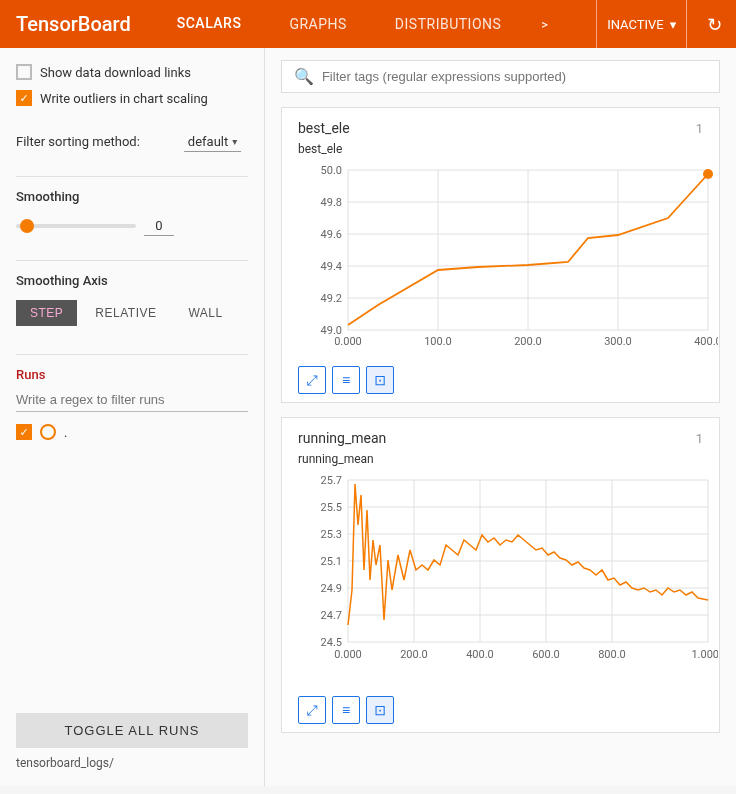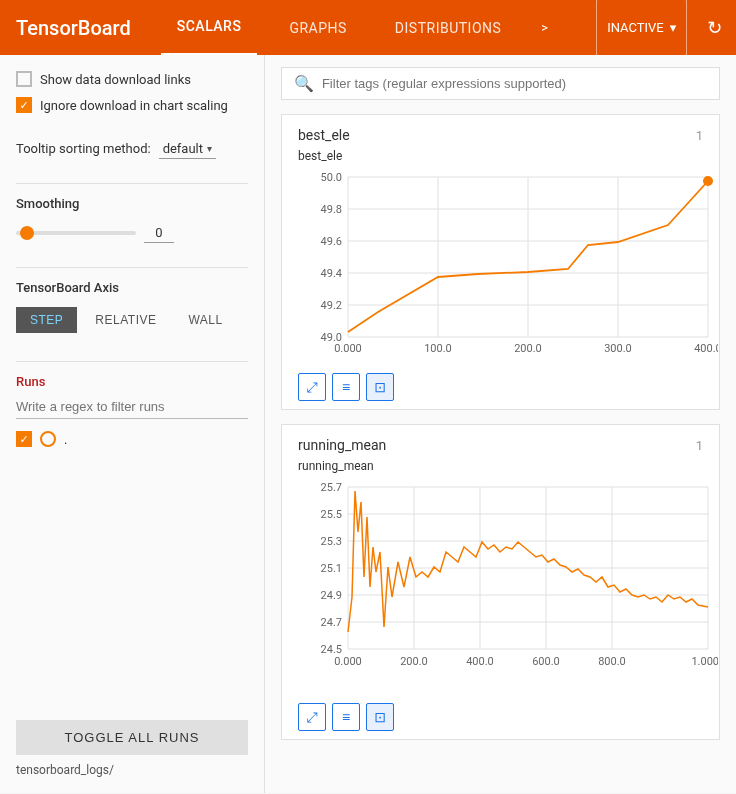--- a/index.html
+++ b/index.html
@@ -1,19 +1,19 @@
 <!DOCTYPE html>
 <html><head>
   <meta charset="utf-8">
   <style>
     * { box-sizing: border-box; margin: 0; padding: 0; }
     body { font-family: Roboto, Arial, sans-serif; font-size: 13px; background: #f5f5f5; width: 736px; height: 794px; overflow: hidden; }
 
     
-    .header { background: #e65100; height: 55px; display: flex; align-items: center; padding: 0 16px; gap: 20px; }
+    .header { background: #e65100; height: 48px; display: flex; align-items: center; padding: 0 16px; gap: 20px; }
     .header-logo { color: white; font-size: 20px; font-weight: 500; margin-right: 10px; }
     .header-nav { display: flex; gap: 16px; }
     .header-nav-item { color: rgba(255,255,255,0.85); padding: 0 16px; height: 56px; display: flex; align-items: center; font-size: 14px; cursor: pointer; letter-spacing: 0.5px; }
     .header-nav-item.active { color: white; border-bottom: 3px solid white; font-weight: 500; }
     .header-nav-more { color: white; padding: 0 8px; height: 56px; display: flex; align-items: center; cursor: pointer; }
     .header-spacer { flex: 1; }
     .header-inactive { display: flex; align-items: center; border: 1px solid rgba(255,255,255,0.5); border-radius: 2px; padding: 20px 10px; color: white; font-size: 13px; cursor: pointer; gap: 6px; }
     .header-icons { display: flex; gap: 16px; align-items: center; }
     .header-icon { color: white; cursor: pointer; font-size: 18px; }
 
@@ -24,36 +24,36 @@
     .sidebar { width: 265px; background: #fafafa; border-right: 1px solid #e0e0e0; padding: 16px; overflow-y: auto; display: flex; flex-direction: column; gap: 0; }
     .sidebar-section { margin-bottom: 16px; }
     .checkbox-row { display: flex; align-items: center; gap: 8px; margin-bottom: 10px; }
     .checkbox { width: 16px; height: 16px; border: 2px solid #bbb; cursor: pointer; display: flex; align-items: center; justify-content: center; flex-shrink: 0; }
     .checkbox.checked { background: #f57c00; border-color: #f57c00; }
     .checkbox.checked::after { content: '✓'; color: white; font-size: 11px; }
     .checkbox-label { font-size: 13px; color: #333; }
 
     .tooltip-row { display: flex; align-items: center; gap: 8px; margin-bottom: 16px; }
     .tooltip-label { font-size: 13px; color: #333; line-height: 1.3; }
-    .tooltip-select { display: flex; align-items: center; border-bottom: 1px solid #999; padding: 2px 4px; cursor: pointer; gap: 4px; }
+    .tooltip-select { display: flex; align-items: center; border-bottom: 1px solid #999; padding: 2px 4px; cursor: pointer; gap: 4px; margin-left: 36px; }
     .tooltip-select-val { font-size: 13px; color: #333; }
     .tooltip-select-arrow { font-size: 10px; color: #555; }
 
     .divider { border: none; border-top: 1px solid #e0e0e0; margin: 8px 0 12px 0; }
 
     .section-title { font-size: 13px; color: #333; font-weight: 500; margin-bottom: 12px; }
 
     .smoothing-row { display: flex; align-items: center; gap: 8px; }
     .slider-track { width: 120px; height: 4px; background: #ddd; border-radius: 2px; position: relative; cursor: pointer; }
     .slider-thumb { width: 14px; height: 14px; background: #f57c00; border-radius: 50%; position: absolute; top: -5px; left: 4px; cursor: pointer; }
     .slider-val { font-size: 13px; color: #333; border-bottom: 1px solid #999; min-width: 30px; text-align: center; padding: 2px 4px; }
 
     .h-axis-buttons { display: flex; gap: 4px; margin-bottom: 4px; }
     .h-axis-btn { padding: 6px 14px; font-size: 12px; letter-spacing: 0.5px; cursor: pointer; border: none; background: transparent; color: #555; }
-    .h-axis-btn.active { background: #555; color: #7dd3fc; }
+    .h-axis-btn.active { background: #555; color: #f9a8d4; }
 
     .runs-title { font-size: 13px; font-weight: 500; color: #b91c1c; margin-bottom: 8px; }
     .runs-filter { border: none; border-bottom: 1px solid #bbb; width: 100%; font-size: 13px; color: #999; padding: 2px 0 4px 0; background: transparent; outline: none; margin-bottom: 12px; }
     .run-item { display: flex; align-items: center; gap: 8px; }
     .run-checkbox { width: 16px; height: 16px; background: #f57c00; border: none; display: flex; align-items: center; justify-content: center; flex-shrink: 0; cursor: pointer; }
     .run-checkbox::after { content: '✓'; color: white; font-size: 11px; }
     .run-circle { width: 16px; height: 16px; border: 2px solid #f57c00; border-radius: 50%; flex-shrink: 0; }
     .run-dot { font-size: 13px; color: #333; }
 
     .sidebar-bottom { margin-top: auto; }
@@ -109,26 +109,26 @@
 
   <div class="sidebar">
 
     <div class="sidebar-section">
       <div class="checkbox-row">
         <div class="checkbox"></div>
         <span class="checkbox-label">Show data download links</span>
       </div>
       <div class="checkbox-row">
         <div class="checkbox checked"></div>
-        <span class="checkbox-label">Ignore download in chart scaling</span>
+        <span class="checkbox-label">Write outliers in chart scaling</span>
       </div>
     </div>
 
     <div class="tooltip-row">
-      <span class="tooltip-label">Tooltip sorting method:</span>
+      <span class="tooltip-label">Filter sorting method:</span>
       <div class="tooltip-select">
         <span class="tooltip-select-val">default</span>
         <span class="tooltip-select-arrow">▾</span>
       </div>
     </div>
 
     <hr class="divider">
 
     <div class="sidebar-section">
       <div class="section-title">Smoothing</div>
@@ -136,21 +136,21 @@
         <div class="slider-track">
           <div class="slider-thumb"></div>
         </div>
         <div class="slider-val">0</div>
       </div>
     </div>
 
     <hr class="divider">
 
     <div class="sidebar-section">
-      <div class="section-title">TensorBoard Axis</div>
+      <div class="section-title">Smoothing Axis</div>
       <div class="h-axis-buttons">
         <button class="h-axis-btn active">STEP</button>
         <button class="h-axis-btn">RELATIVE</button>
         <button class="h-axis-btn">WALL</button>
       </div>
     </div>
 
     <hr class="divider">
 
     <div class="sidebar-section">

